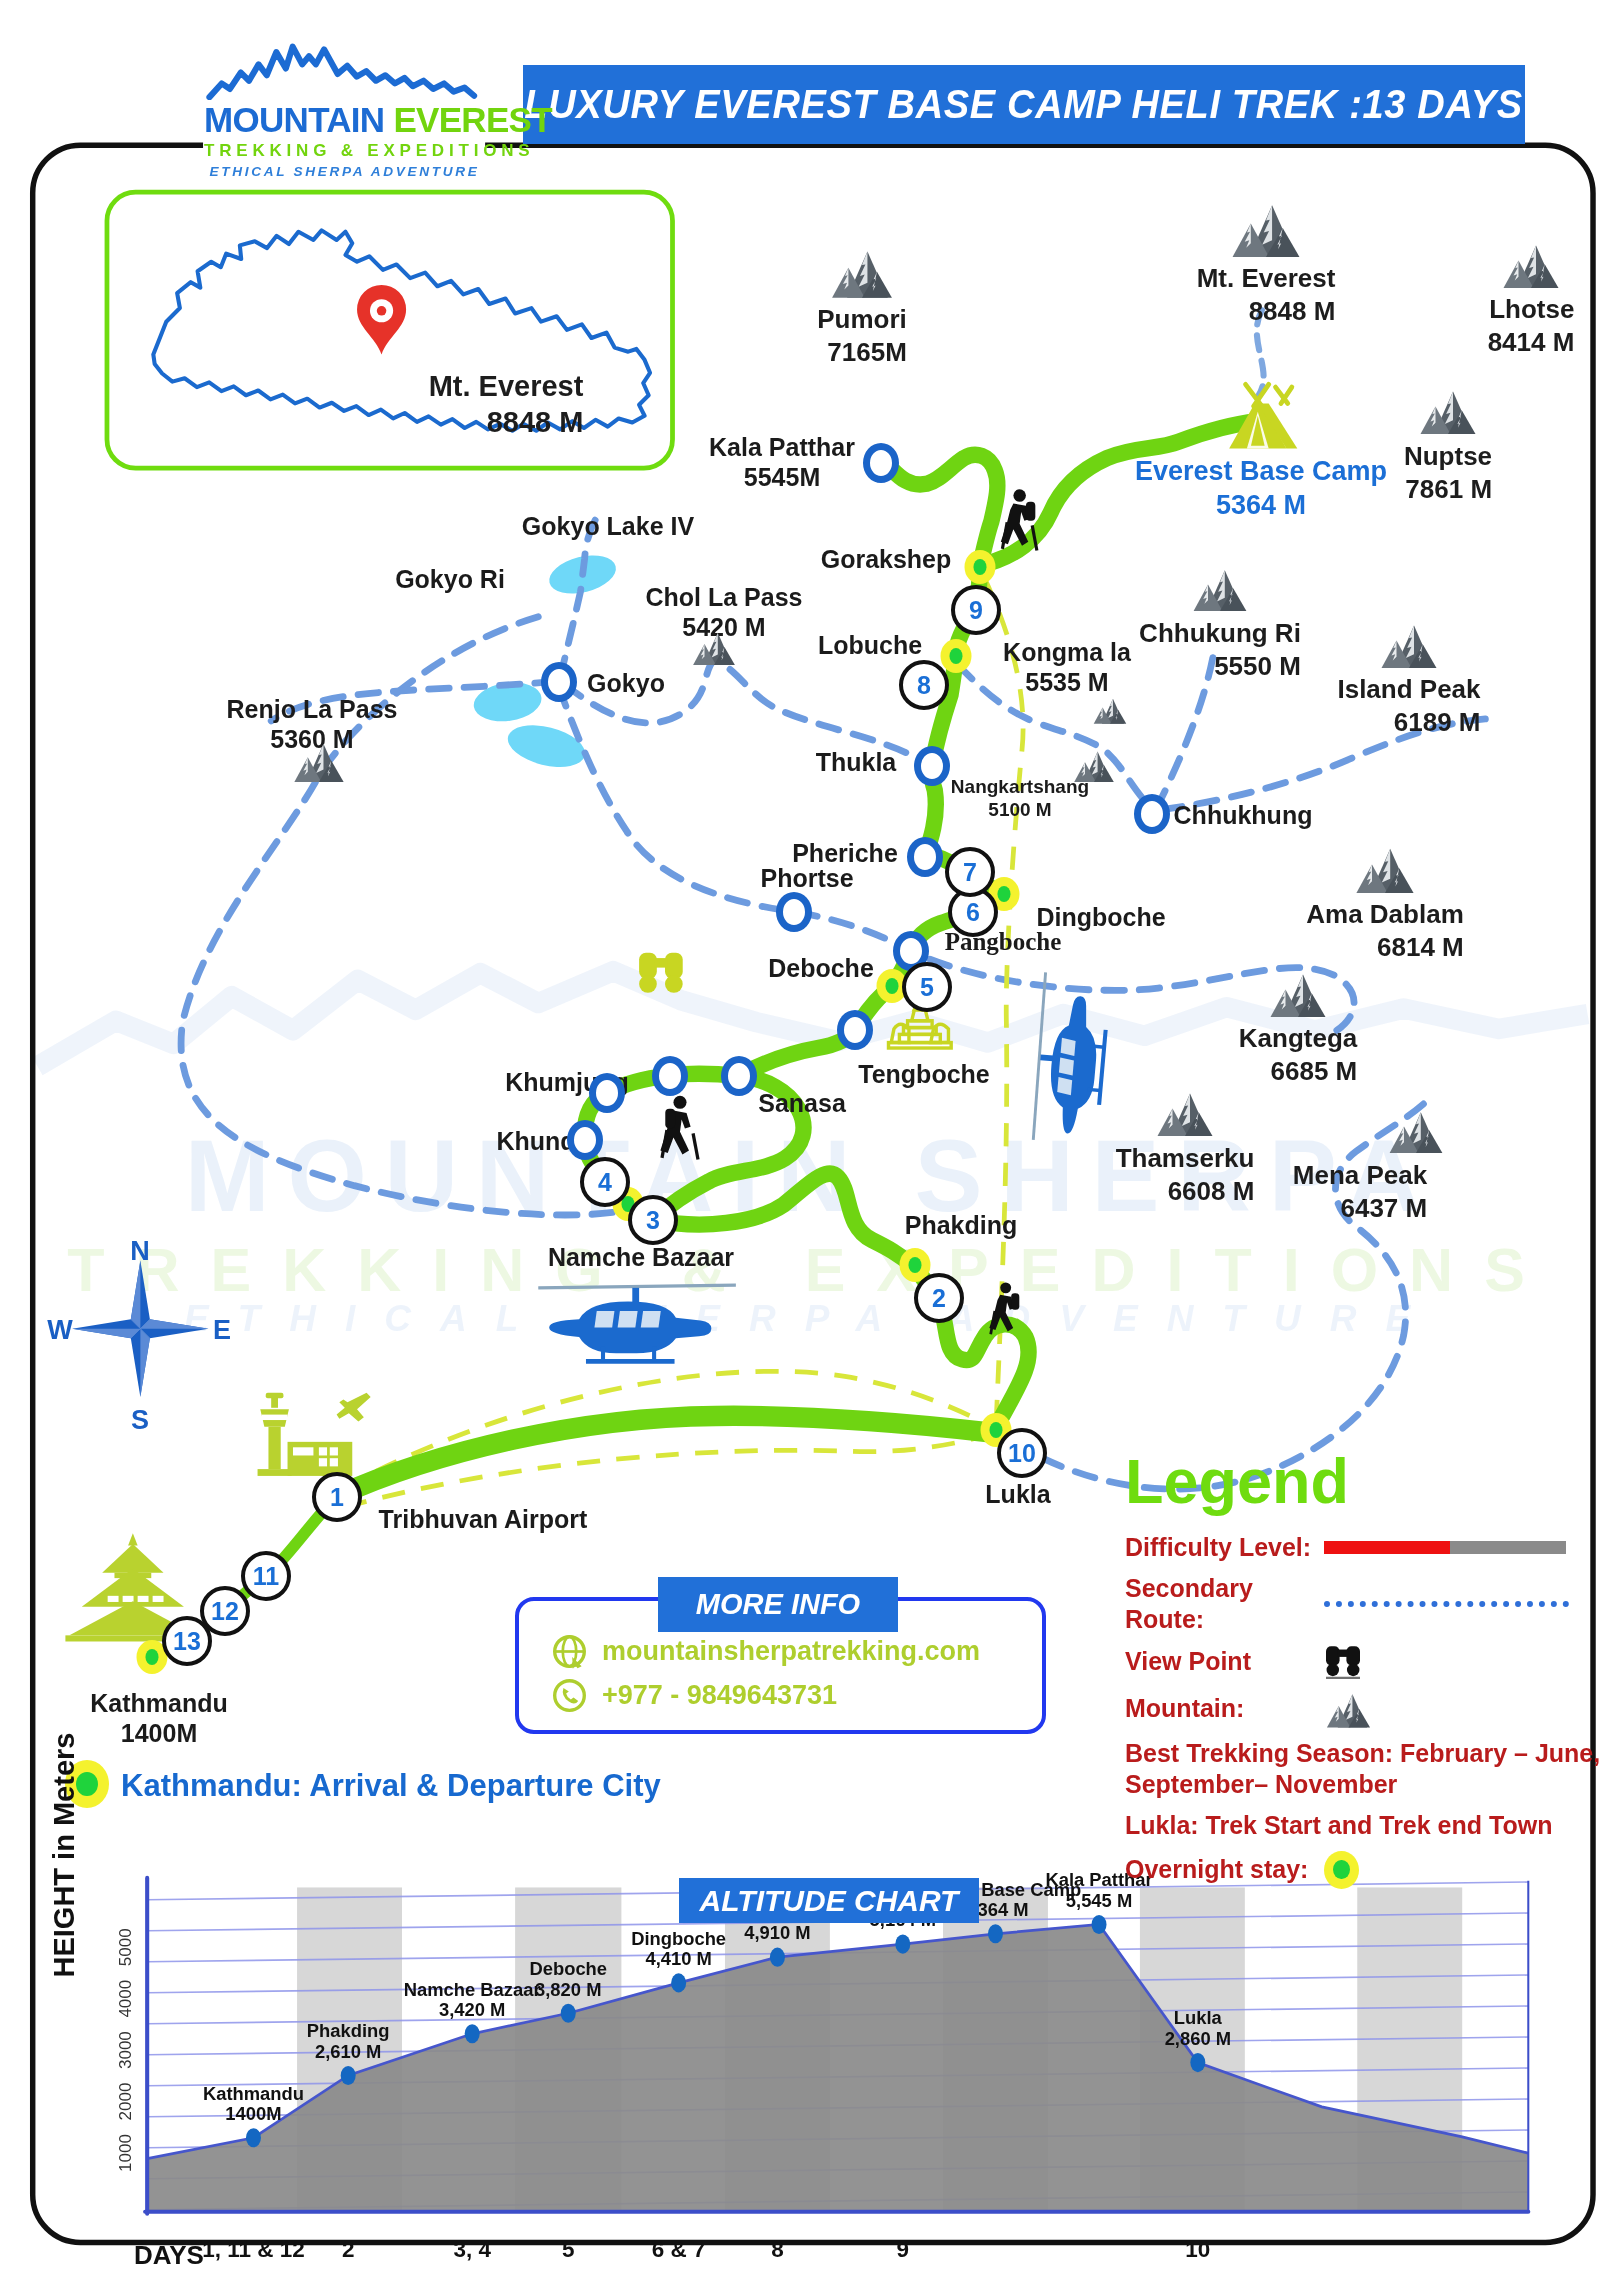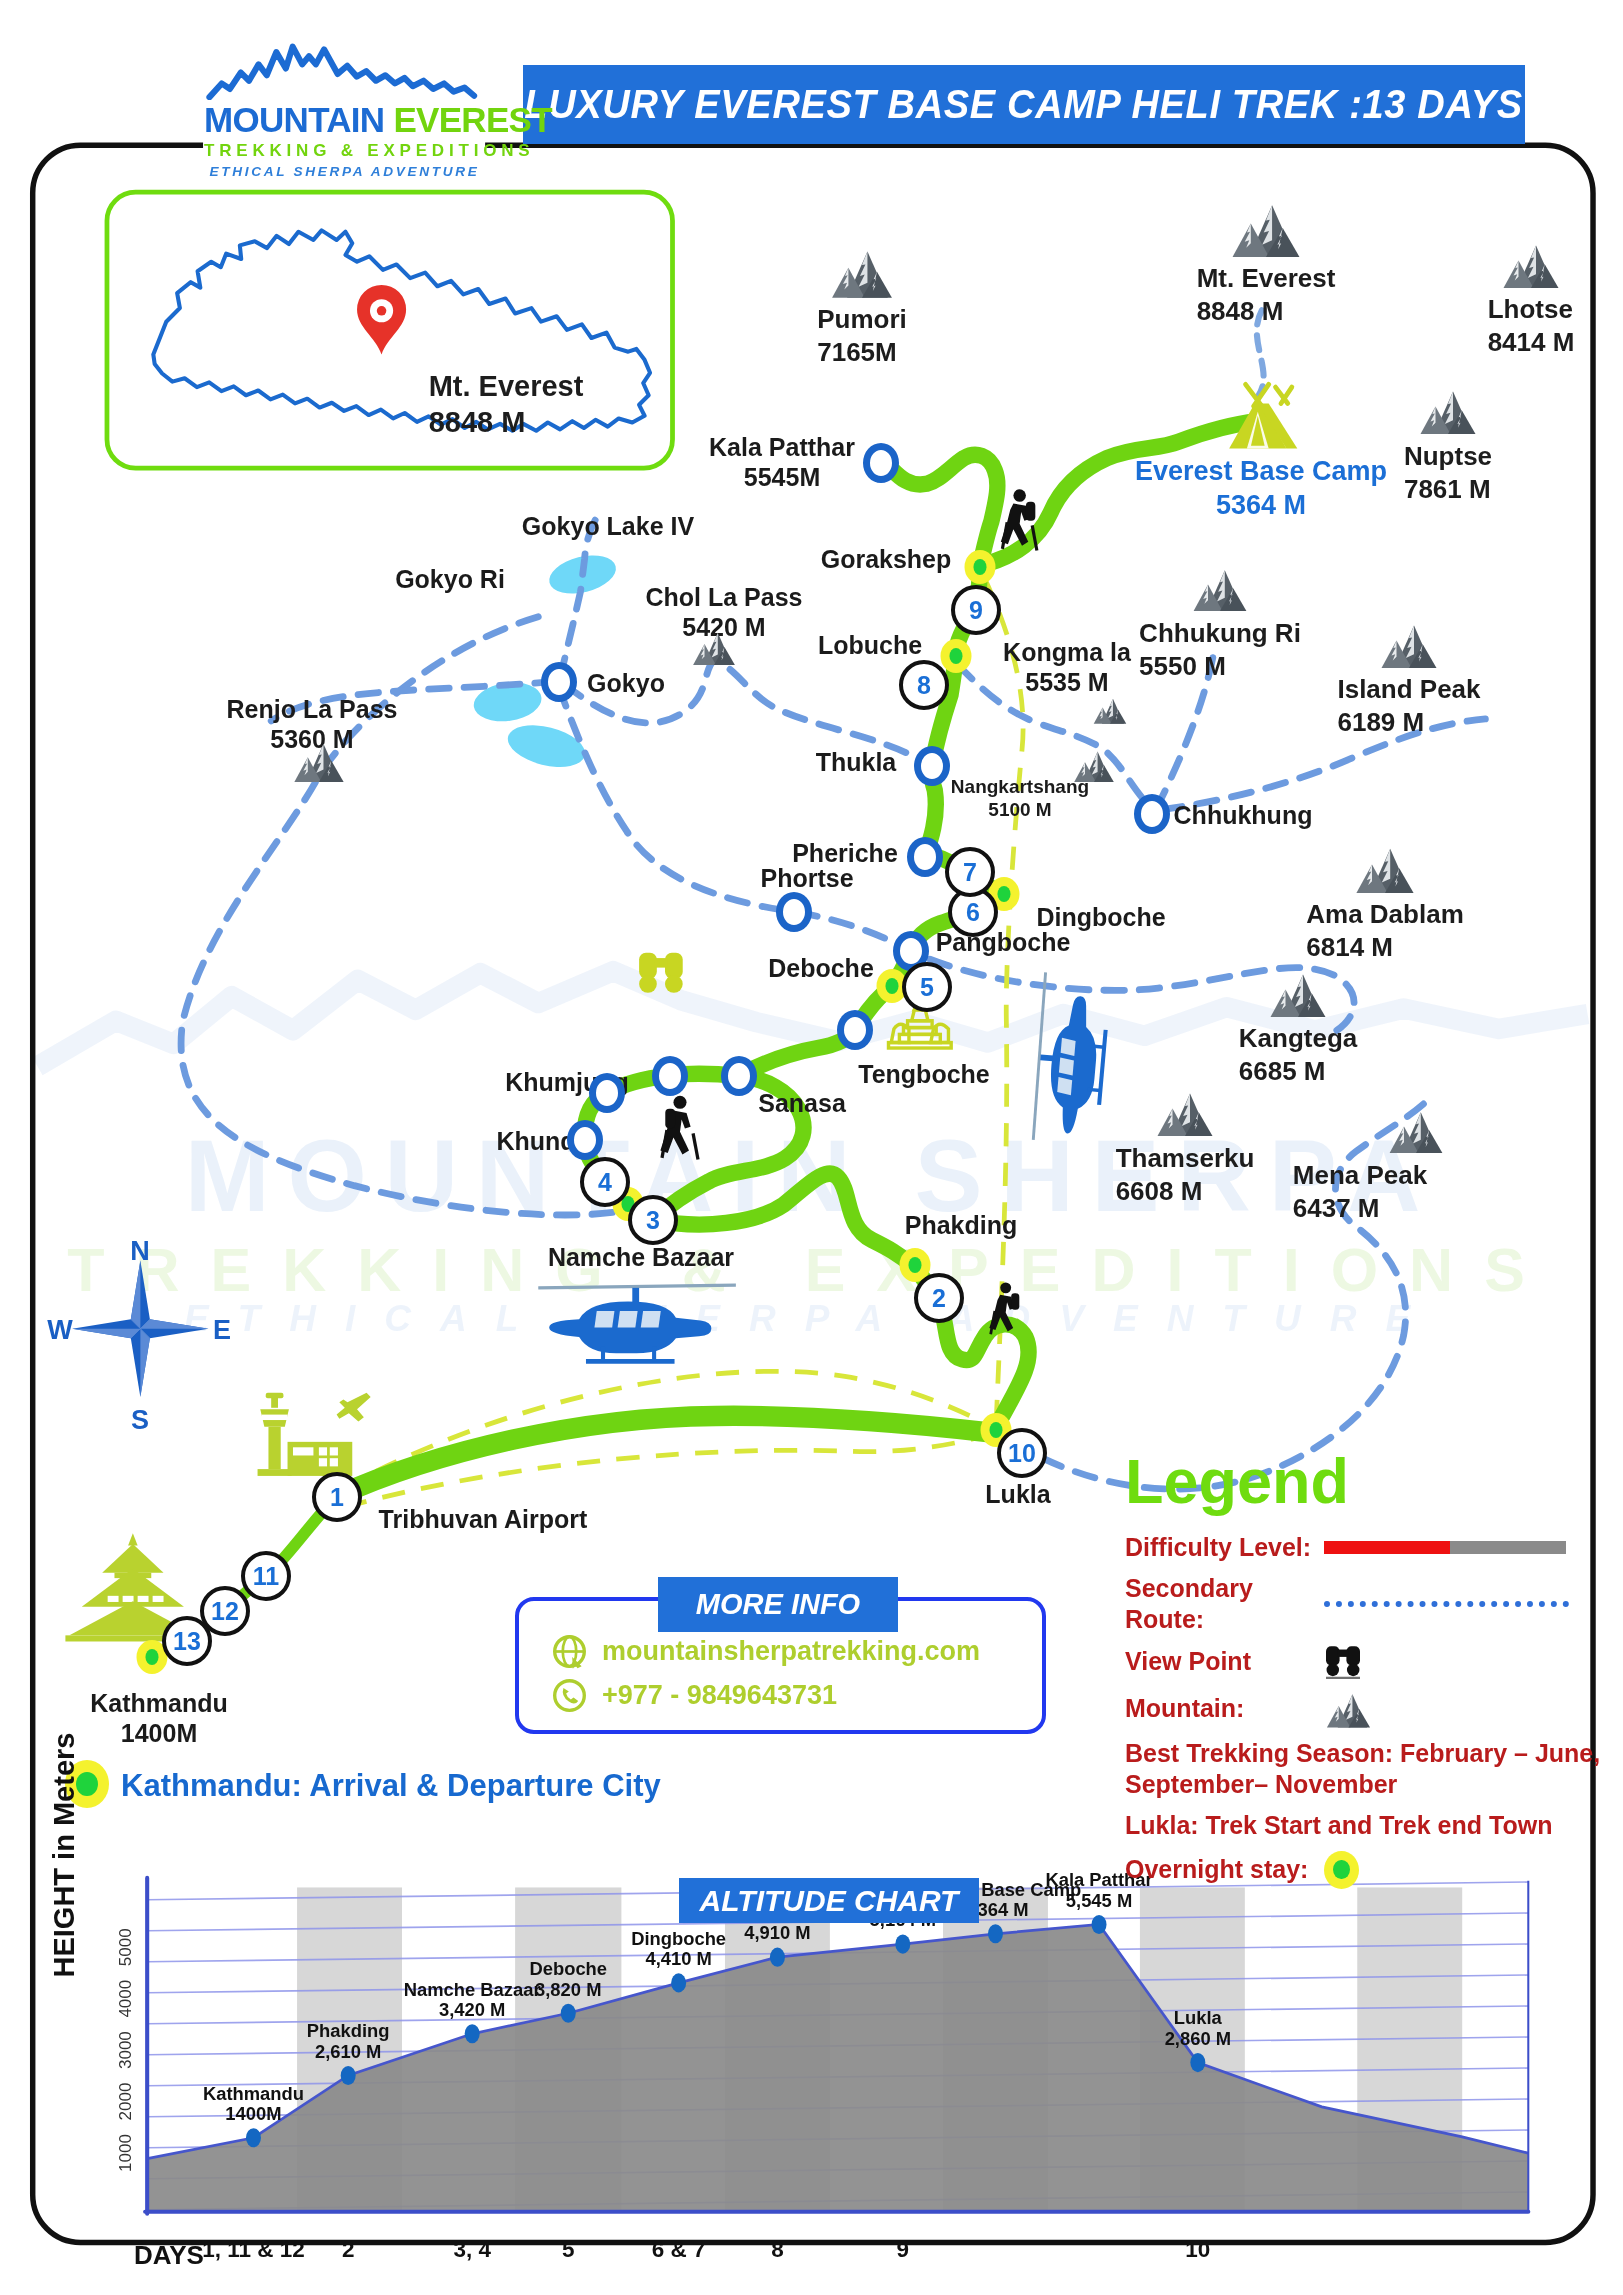--- a/index.html
+++ b/index.html
@@ -20,21 +20,21 @@
   
   .wm{position:absolute;left:50%;transform:translateX(-50%);white-space:nowrap;}
   #wm1{top:1118px;font-size:102px;font-weight:800;letter-spacing:17.7px;color:rgba(27,100,200,.09);}
   #wm2{top:1235px;font-size:61px;font-weight:700;letter-spacing:31px;color:rgba(110,200,20,.12);}
   #wm3{top:1298px;font-size:37px;font-weight:600;font-style:italic;letter-spacing:29px;color:rgba(27,100,200,.08);}
   
   .lbl{position:absolute;transform:translate(-50%,-50%);text-align:center;color:#1b1b1b;
        font-size:25px;font-weight:700;line-height:1.2;white-space:nowrap;}
   .lbl .sub{display:block;font-weight:700;}
   .lbl.small{font-size:19px;font-weight:600;}
-  .mlbl{position:absolute;transform:translate(-50%,0);text-align:left;color:#1d1d1d;
+  .mlbl{position:absolute;transform:translate(-50%,0);text-align:right;color:#1d1d1d;
         font-size:26px;font-weight:700;line-height:1.25;white-space:nowrap;}
   .mlbl .sub{display:block;font-weight:600;}
   .bluelbl{position:absolute;transform:translate(-50%,0);text-align:center;color:#1b6fd6;
         font-size:27px;font-weight:800;line-height:1.25;white-space:nowrap;}
   
   .stop{position:absolute;width:42px;height:42px;border:4.1px solid #111;border-radius:50%;background:#fff;
         color:#1a6fd6;font-size:25px;font-weight:800;display:flex;align-items:center;justify-content:center;
         transform:translate(-50%,-50%);}
   .ring{position:absolute;width:22px;height:26px;border:7.5px solid #1b64c8;border-radius:50%;background:#fff;
         transform:translate(-50%,-50%);}
@@ -361,21 +361,21 @@
       <div class="lbl" style="left: 782px; top: 462px;"><span>Kala Patthar</span><span class="sub">5545M</span></div>
       <div class="lbl" style="left: 886px; top: 559px;"><span>Gorakshep</span></div>
       <div class="lbl" style="left: 870px; top: 645px;"><span>Lobuche</span></div>
       <div class="lbl" style="left: 1067px; top: 667px;"><span>Kongma la</span><span class="sub">5535 M</span></div>
       <div class="lbl" style="left: 856px; top: 762px;"><span>Thukla</span></div>
       <div class="lbl small" style="left: 1020px; top: 799px;"><span>Nangkartshang</span><span class="sub">5100 M</span></div>
       <div class="lbl" style="left: 1243px; top: 815px;"><span>Chhukhung</span></div>
       <div class="lbl" style="left: 845px; top: 853px;"><span>Pheriche</span></div>
       <div class="lbl" style="left: 807px; top: 878px;"><span>Phortse</span></div>
       <div class="lbl" style="left: 1101px; top: 917px;"><span>Dingboche</span></div>
-      <div class="lbl" style="left: 1003px; top: 942px;"><span>Pangboche</span></div>
+      <div class="lbl" style="left: 1003px; top: 942px; font-family: Liberation Serif, serif;"><span>Pangboche</span></div>
       <div class="lbl" style="left: 821px; top: 968px;"><span>Deboche</span></div>
       <div class="lbl" style="left: 924px; top: 1074px;"><span>Tengboche</span></div>
       <div class="lbl" style="left: 802px; top: 1103px;"><span>Sanasa</span></div>
       <div class="lbl" style="left: 567px; top: 1082px;"><span>Khumjung</span></div>
       <div class="lbl" style="left: 543px; top: 1141px;"><span>Khunde</span></div>
       <div class="lbl" style="left: 641px; top: 1257px;"><span>Namche Bazaar</span></div>
       <div class="lbl" style="left: 961px; top: 1225px;"><span>Phakding</span></div>
       <div class="lbl" style="left: 1018px; top: 1494px;"><span>Lukla</span></div>
       <div class="lbl" style="left: 483px; top: 1519px;"><span>Tribhuvan Airport</span></div>
       <div class="lbl" style="left: 159px; top: 1718px;"><span>Kathmandu</span><span class="sub">1400M</span></div>

